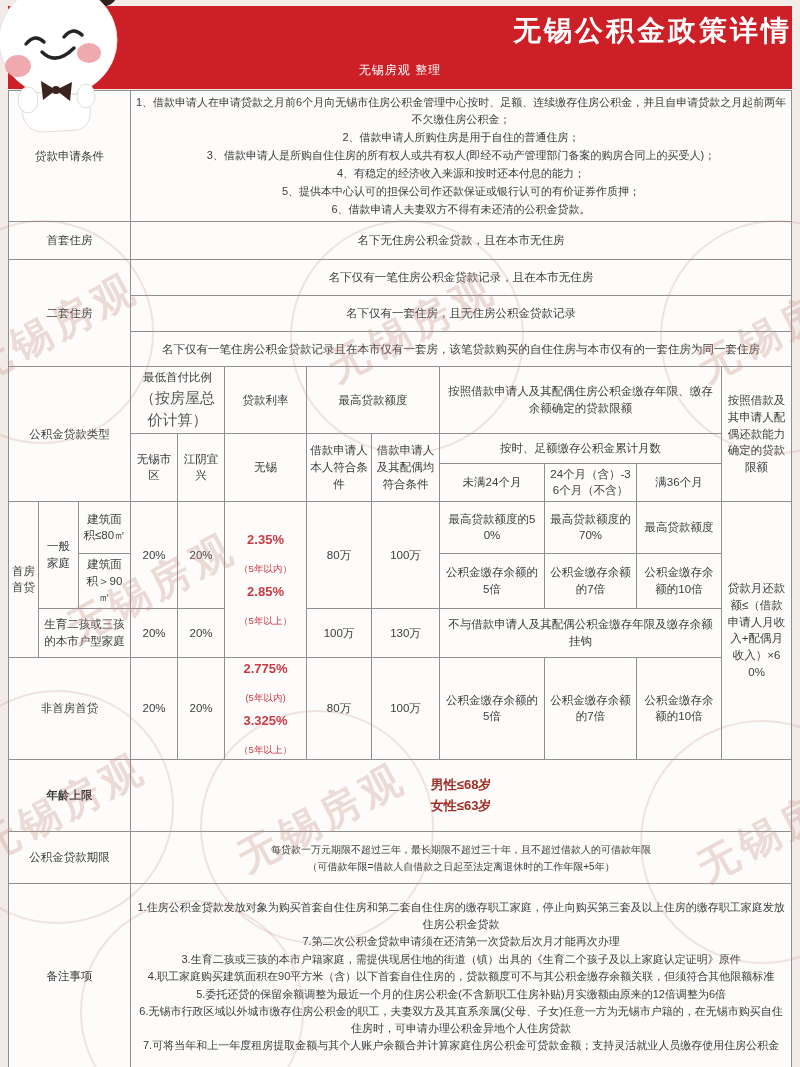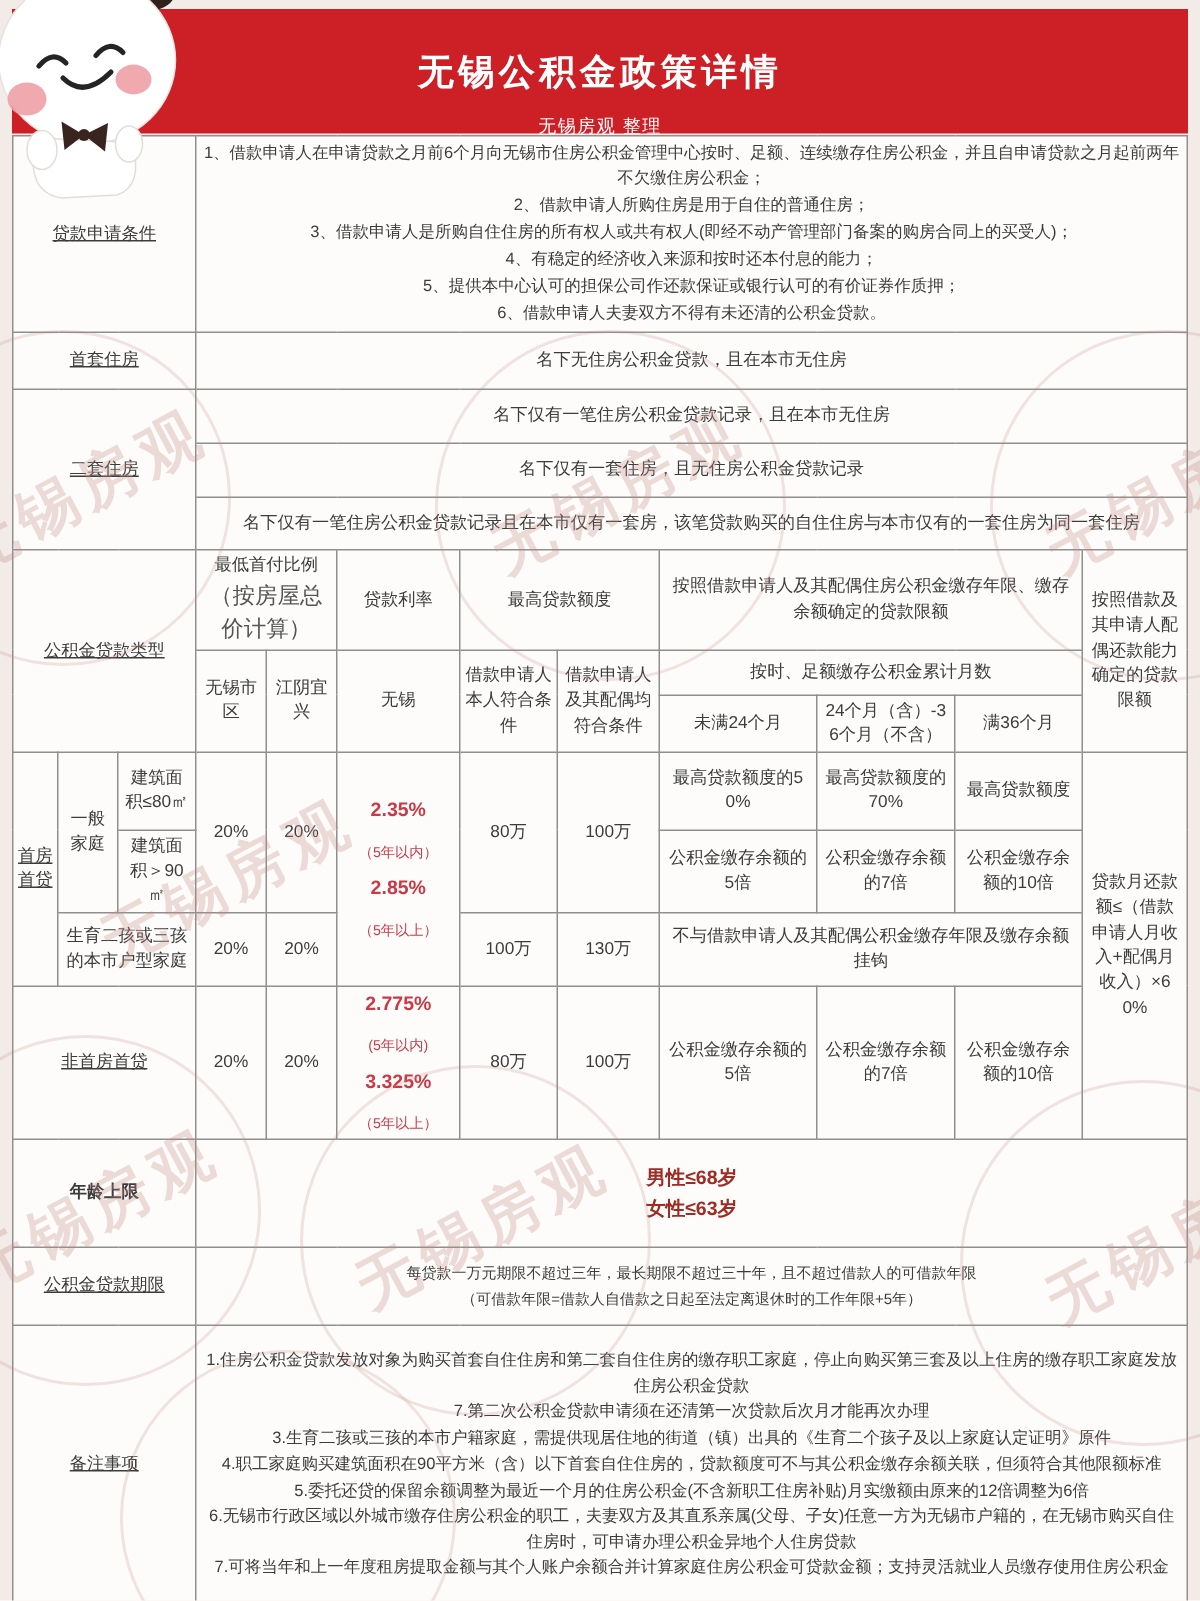--- a/index.html
+++ b/index.html
@@ -1,38 +1,38 @@
 <!DOCTYPE html>
 <html><head>
 <meta charset="utf-8">
 <style>
   html,body{margin:0;padding:0;}
   body{font-family:"Liberation Sans","DejaVu Sans",sans-serif;}
   .page{position:relative;width:800px;height:1067px;background:#f2ebe8;overflow:hidden;}
 
   
   .band{position:absolute;left:8px;top:6px;width:784px;height:83px;background:#cd1f26;z-index:1;}
-  .band .title{margin-top:26px;text-align:center;color:#ffffff;font-size:24px;font-weight:bold;letter-spacing:3px;}
+  .band .title{margin-top:6px;text-align:right;color:#ffffff;font-size:28px;font-weight:bold;letter-spacing:3px;}
   .band .subtitle{margin-top:12px;text-align:center;color:#ffffff;font-size:12px;letter-spacing:1px;}
 
   
   .mascot{position:absolute;left:-4px;top:-10px;z-index:3;}
 
   
   .wm{position:absolute;z-index:4;pointer-events:none;color:rgba(196,138,128,0.30);
       font-size:40px;font-weight:bold;letter-spacing:6px;transform:rotate(-28deg);white-space:nowrap;}
   .wm-circle{position:absolute;z-index:4;pointer-events:none;border:2px solid rgba(196,138,128,0.22);
       border-radius:50%;}
 
   
   table.policy{position:absolute;left:8px;top:90px;width:784px;border-collapse:collapse;
       table-layout:fixed;z-index:2;background:#fdfcfa;}
   table.policy td{border:1px solid #8f8f8f;color:#3c3c3c;text-align:center;vertical-align:middle;
       padding:2px 3px;font-size:11.5px;line-height:1.45;word-break:break-all;}
-  td.lbl{font-size:12px;color:#3d3d3d;text-decoration:underline;}
+  td.lbl{font-size:12px;color:#3d3d3d;}
   td.left{text-align:left;padding:4px 8px;}
   .cond-item{margin:1px 0;font-size:11px;line-height:1.55;}
   .note-item{margin:1px 0;font-size:11px;line-height:1.5;}
   td.hdr{font-size:11px;color:#333;}
   .hdr-note{font-size:15px;color:#555;display:block;margin-top:1px;}
   td.small{font-size:10.5px;}
   .rate-main{color:#c93a46;font-weight:bold;font-size:13px;display:block;}
   .rate-note{color:#c93a46;font-size:9.5px;display:block;margin-bottom:8px;margin-top:12px;}
   td.red-lbl{color:#c0392b;font-weight:bold;font-size:12.5px;margin-left:12px;}
   .age-line{color:#9e2c24;font-weight:bold;font-size:13px;line-height:1.6;}

